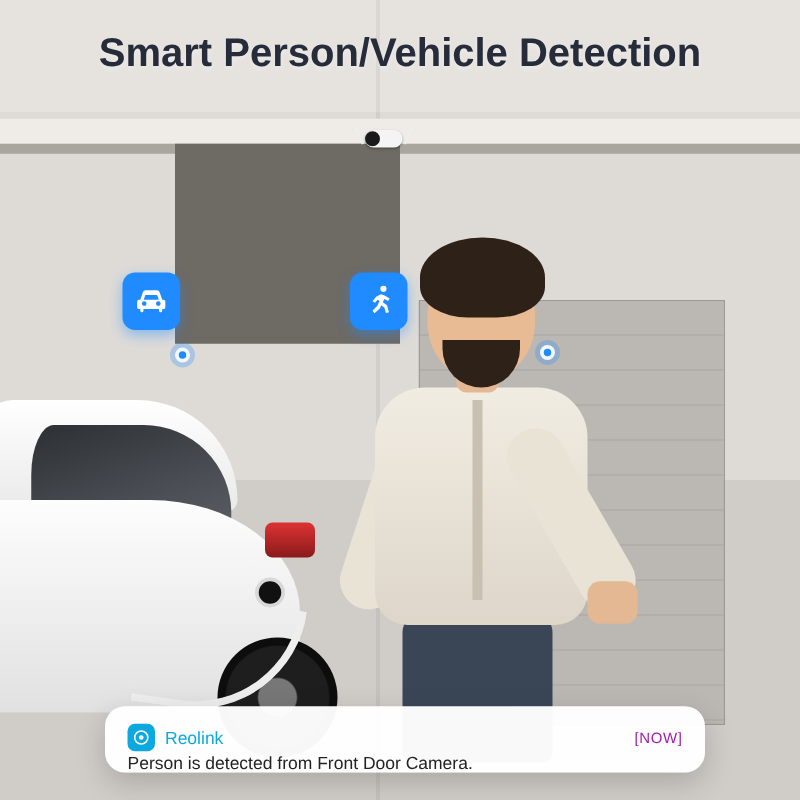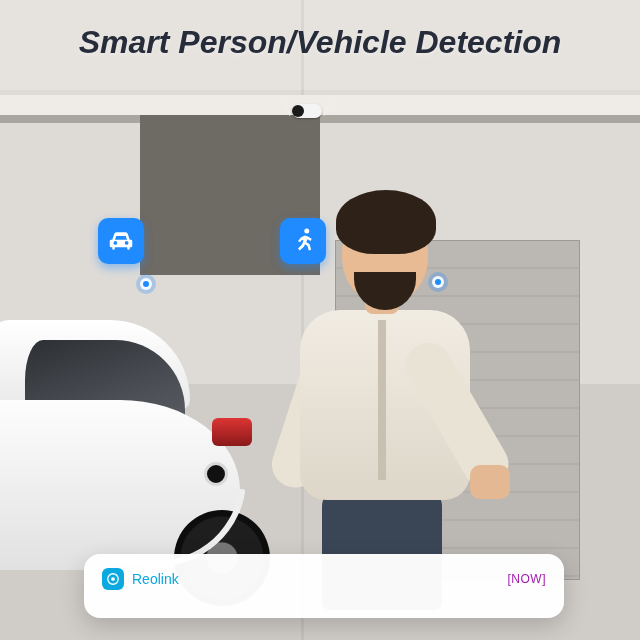--- a/index.html
+++ b/index.html
@@ -33,21 +33,21 @@
     .camera .body { position:absolute; left:12px; top:6px; width:30px; height:14px; border-radius:7px; background:#f4f4f4; box-shadow:0 1px 2px rgba(0,0,0,.35);}
     .camera .lens { position:absolute; left:12px; top:7px; width:12px; height:12px; border-radius:50%; background:#1a1a1a;}
     .camera .ant  { position:absolute; top:2px; width:2px; height:16px; background:#eee; }
     .camera .ant.a1{ left:6px; transform:rotate(-25deg);}
     .camera .ant.a2{ left:46px; transform:rotate(25deg);}
 
     
     .headline {
       position:absolute; top:24px; left:0; right:0;
       text-align:center;
-      font-size:32px; font-weight:800; font-style:italic;
+      font-size:32px; font-weight:800; 
       color:#262c3a;
       text-shadow:0 2px 4px rgba(255,255,255,.3);
     }
 
     
     .car {
       position:absolute; left:-60px; bottom:40px; width:340px; height:320px;
     }
     .car .roof { position:absolute; left:40px; top:40px; width:210px; height:90px;
                  background:linear-gradient(180deg,#fff,#e9e9e9); border-radius:30px 80px 10px 10px/40px 80px 10px 10px;}
@@ -99,21 +99,21 @@
     .dot { position:absolute; width:12px; height:12px; border-radius:50%;
            background:#1f8bff; border:3px solid rgba(255,255,255,.95);
            box-shadow:0 0 0 4px rgba(31,139,255,.28);}
     .dot.d-vehicle{ left:140px; top:278px;}
     .dot.d-person { right:196px; top:276px;}
 
     
     .notif {
       position:absolute; left:84px; right:76px; bottom:22px;
       background:rgba(255,255,255,.97);
-      border-radius:16px; padding:14px 18px 28px 18px;
+      border-radius:16px; padding:14px 18px 0 18px;
       box-shadow:0 8px 24px rgba(0,0,0,.18);
     }
     .notif-header{ display:flex; align-items:center; gap:8px; }
     .notif-app-icon{ width:22px; height:22px; border-radius:6px; background:#0ba9e0;
                      display:flex; align-items:center; justify-content:center;}
     .notif-app-icon svg{ width:14px; height:14px; fill:#fff;}
     .notif-app-name{ color:#0ba9e0; font-size:14px; font-weight:500;}
     .notif-time{ margin-left:auto; color:#a21caf; font-size:12px; letter-spacing:.5px;}
     .notif-title{ margin-top:6px; font-size:16px; font-weight:700; color:#111;}
     .notif-body { font-size:14px; color:#222; margin-top:1px;}
@@ -178,13 +178,14 @@
   <div class="notif-header">
     <span class="notif-app-icon">
       <svg viewBox="0 0 24 24">
           <circle cx="12" cy="12" r="9" fill="none" stroke="#fff" stroke-width="2.2"></circle>
           <circle cx="12" cy="12" r="3.2"></circle>
         </svg>
     </span>
     <span class="notif-app-name">Reolink</span>
     <span class="notif-time">[NOW]</span>
   </div>
+  <div class="notif-body">Person is detected from Front Door Camera.</div>
 </div>
 
 </body></html>

